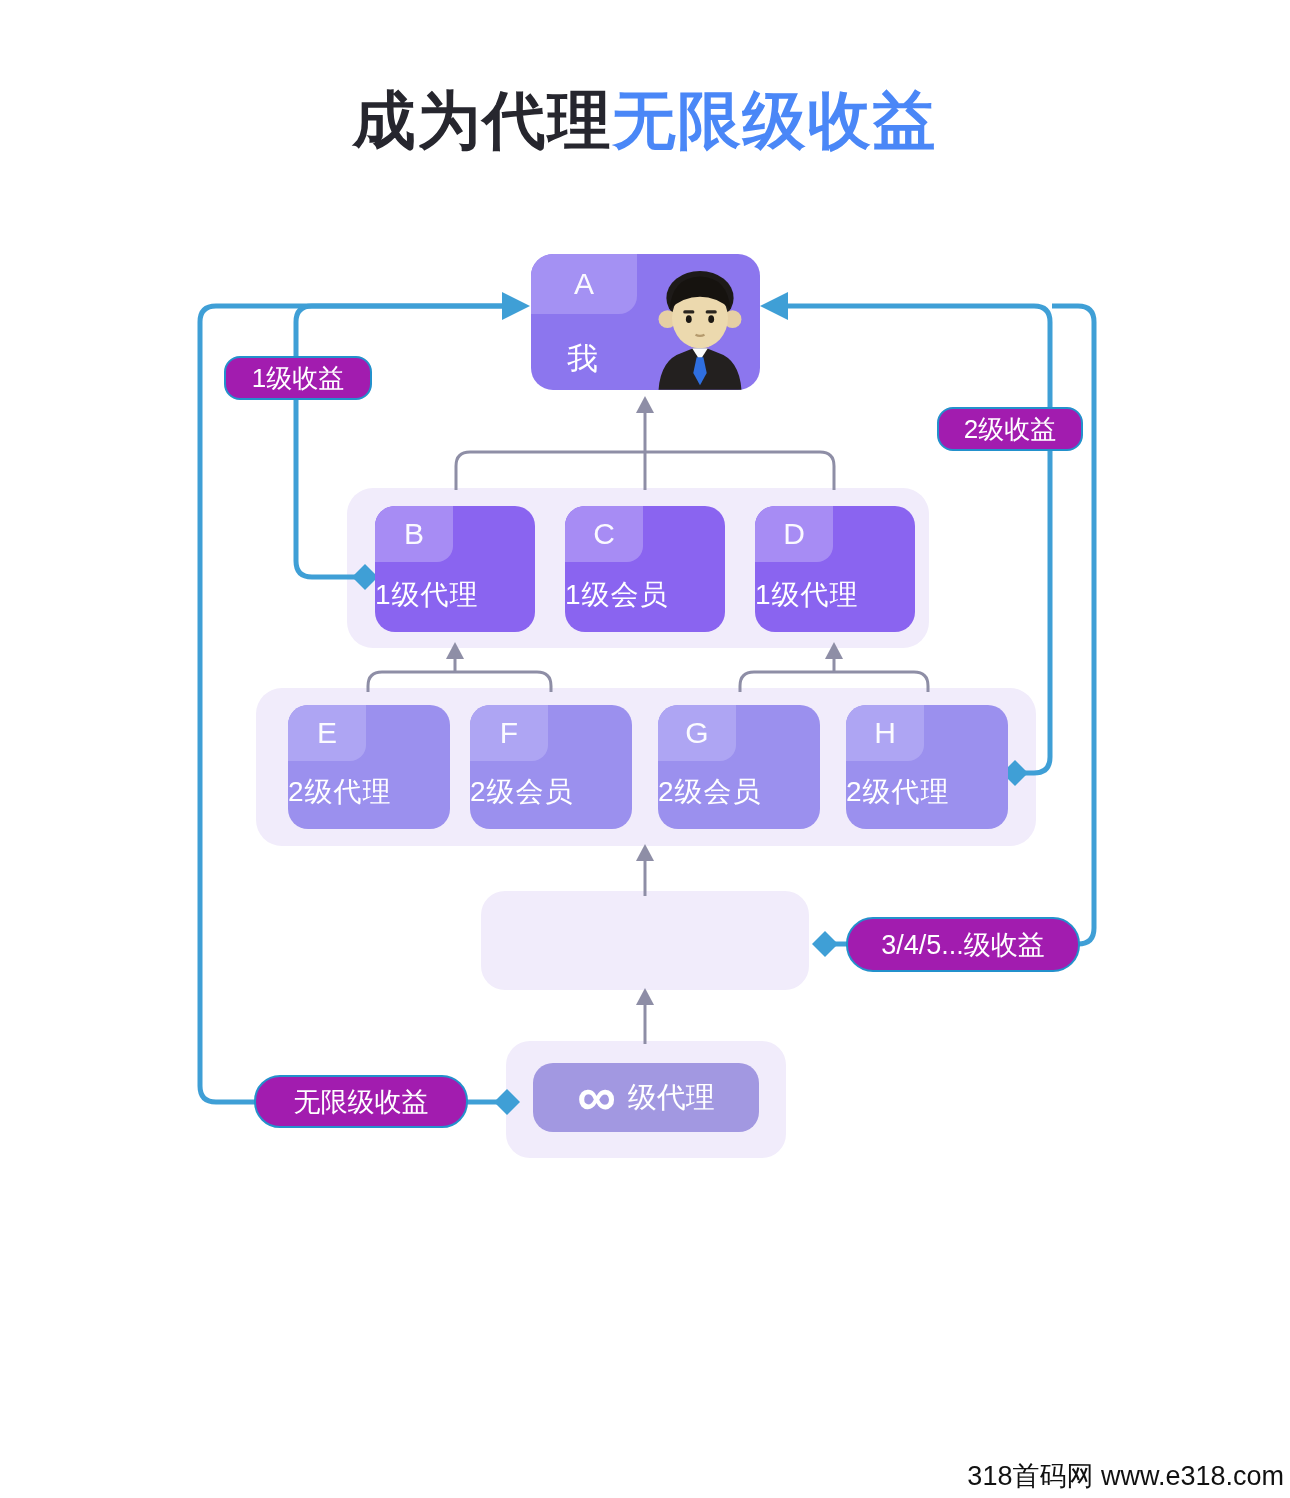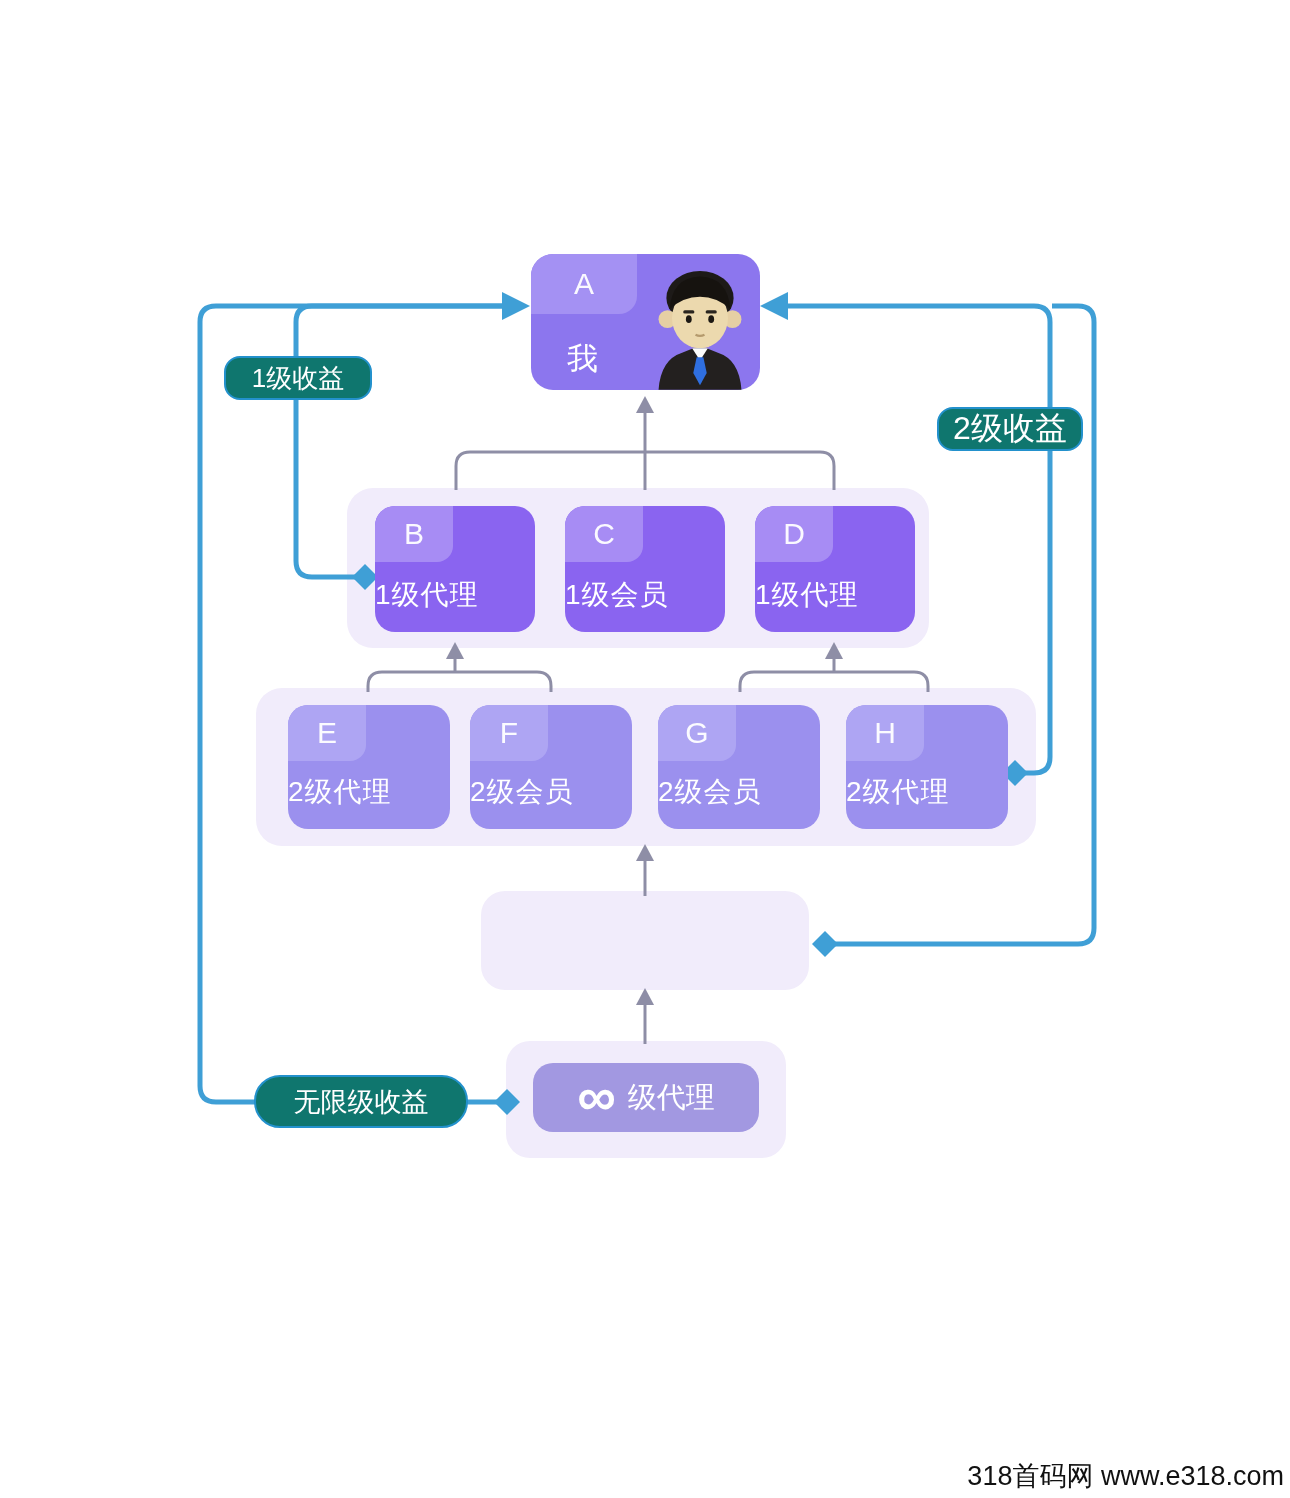--- a/index.html
+++ b/index.html
@@ -40,24 +40,24 @@
   .pillnode{
     position:absolute;display:flex;align-items:center;justify-content:center;
     background:#a79ce3;color:#fff;
   }
   #node-n{left:509px;top:914px;width:272px;height:56px;border-radius:28px;font-size:29px;letter-spacing:1px;}
   #node-inf{left:533px;top:1063px;width:226px;height:69px;border-radius:20px;font-size:29px;background:#a298e1;}
   #node-inf .inf{font-size:54px;font-weight:700;line-height:0;margin-right:12px;position:relative;top:-2px;}
   
   .ipill{
     position:absolute;display:flex;align-items:center;justify-content:center;
-    background:#0f766e;border:2px solid #2391cc;color:#fff;box-sizing:border-box;
+    background:#a21caf;border:2px solid #2391cc;color:#fff;box-sizing:border-box;
   }
   #pill-1{left:224px;top:356px;width:148px;height:44px;border-radius:16px;font-size:26px;}
-  #pill-2{left:937px;top:407px;width:146px;height:44px;border-radius:16px;font-size:32px;}
+  #pill-2{left:937px;top:407px;width:146px;height:44px;border-radius:16px;font-size:26px;}
   #pill-n{left:846px;top:917px;width:234px;height:55px;border-radius:27px;font-size:27px;}
   #pill-inf{left:254px;top:1075px;width:214px;height:53px;border-radius:26px;font-size:27px;}
   
   .subtitle{
     position:absolute;top:1250px;left:0;width:100%;text-align:center;
     font-size:45px;font-weight:700;color:#8381ea;letter-spacing:2px;
   }
   .formula{
     position:absolute;top:1336px;left:0;width:100%;text-align:center;
     font-size:40px;font-weight:500;color:#35353d;letter-spacing:1px;
@@ -65,20 +65,23 @@
   .watermark{
     position:absolute;top:1458px;right:6px;
     font-size:27px;font-weight:400;color:#111;letter-spacing:0;
   }
 </style>
 </head>
 <body>
 
 <div id="canvas">
 
+  <div class="title">
+    <span>成为代理</span><span class="blue">无限级收益</span>
+  </div>
 
   <div class="group" style="left:347px;top:488px;width:582px;height:160px;"></div>
   <div class="group" style="left:256px;top:688px;width:780px;height:158px;"></div>
   <div class="group" style="left:481px;top:891px;width:328px;height:99px;border-radius:24px;"></div>
   <div class="group" style="left:506px;top:1041px;width:280px;height:117px;border-radius:24px;"></div>
 
   <svg id="lines" viewBox="0 0 1290 1498" xmlns="http://www.w3.org/2000/svg">
 
     <g stroke="#8e8ea6" stroke-width="3" fill="none">
       <path d="M645 490 L645 408"></path>
@@ -179,17 +182,18 @@
     <div class="nlabel">2级代理</div>
   </div>
 
   <div class="pillnode" id="node-inf">
     <span class="inf">∞</span>
     <span>级代理</span>
   </div>
 
   <div class="ipill" id="pill-1">1级收益</div>
   <div class="ipill" id="pill-2">2级收益</div>
+  <div class="ipill" id="pill-n">3/4/5...级收益</div>
   <div class="ipill" id="pill-inf">无限级收益</div>
 
   <div class="watermark">318首码网 www.e318.com</div>
 
 </div>
 
 </body></html>

